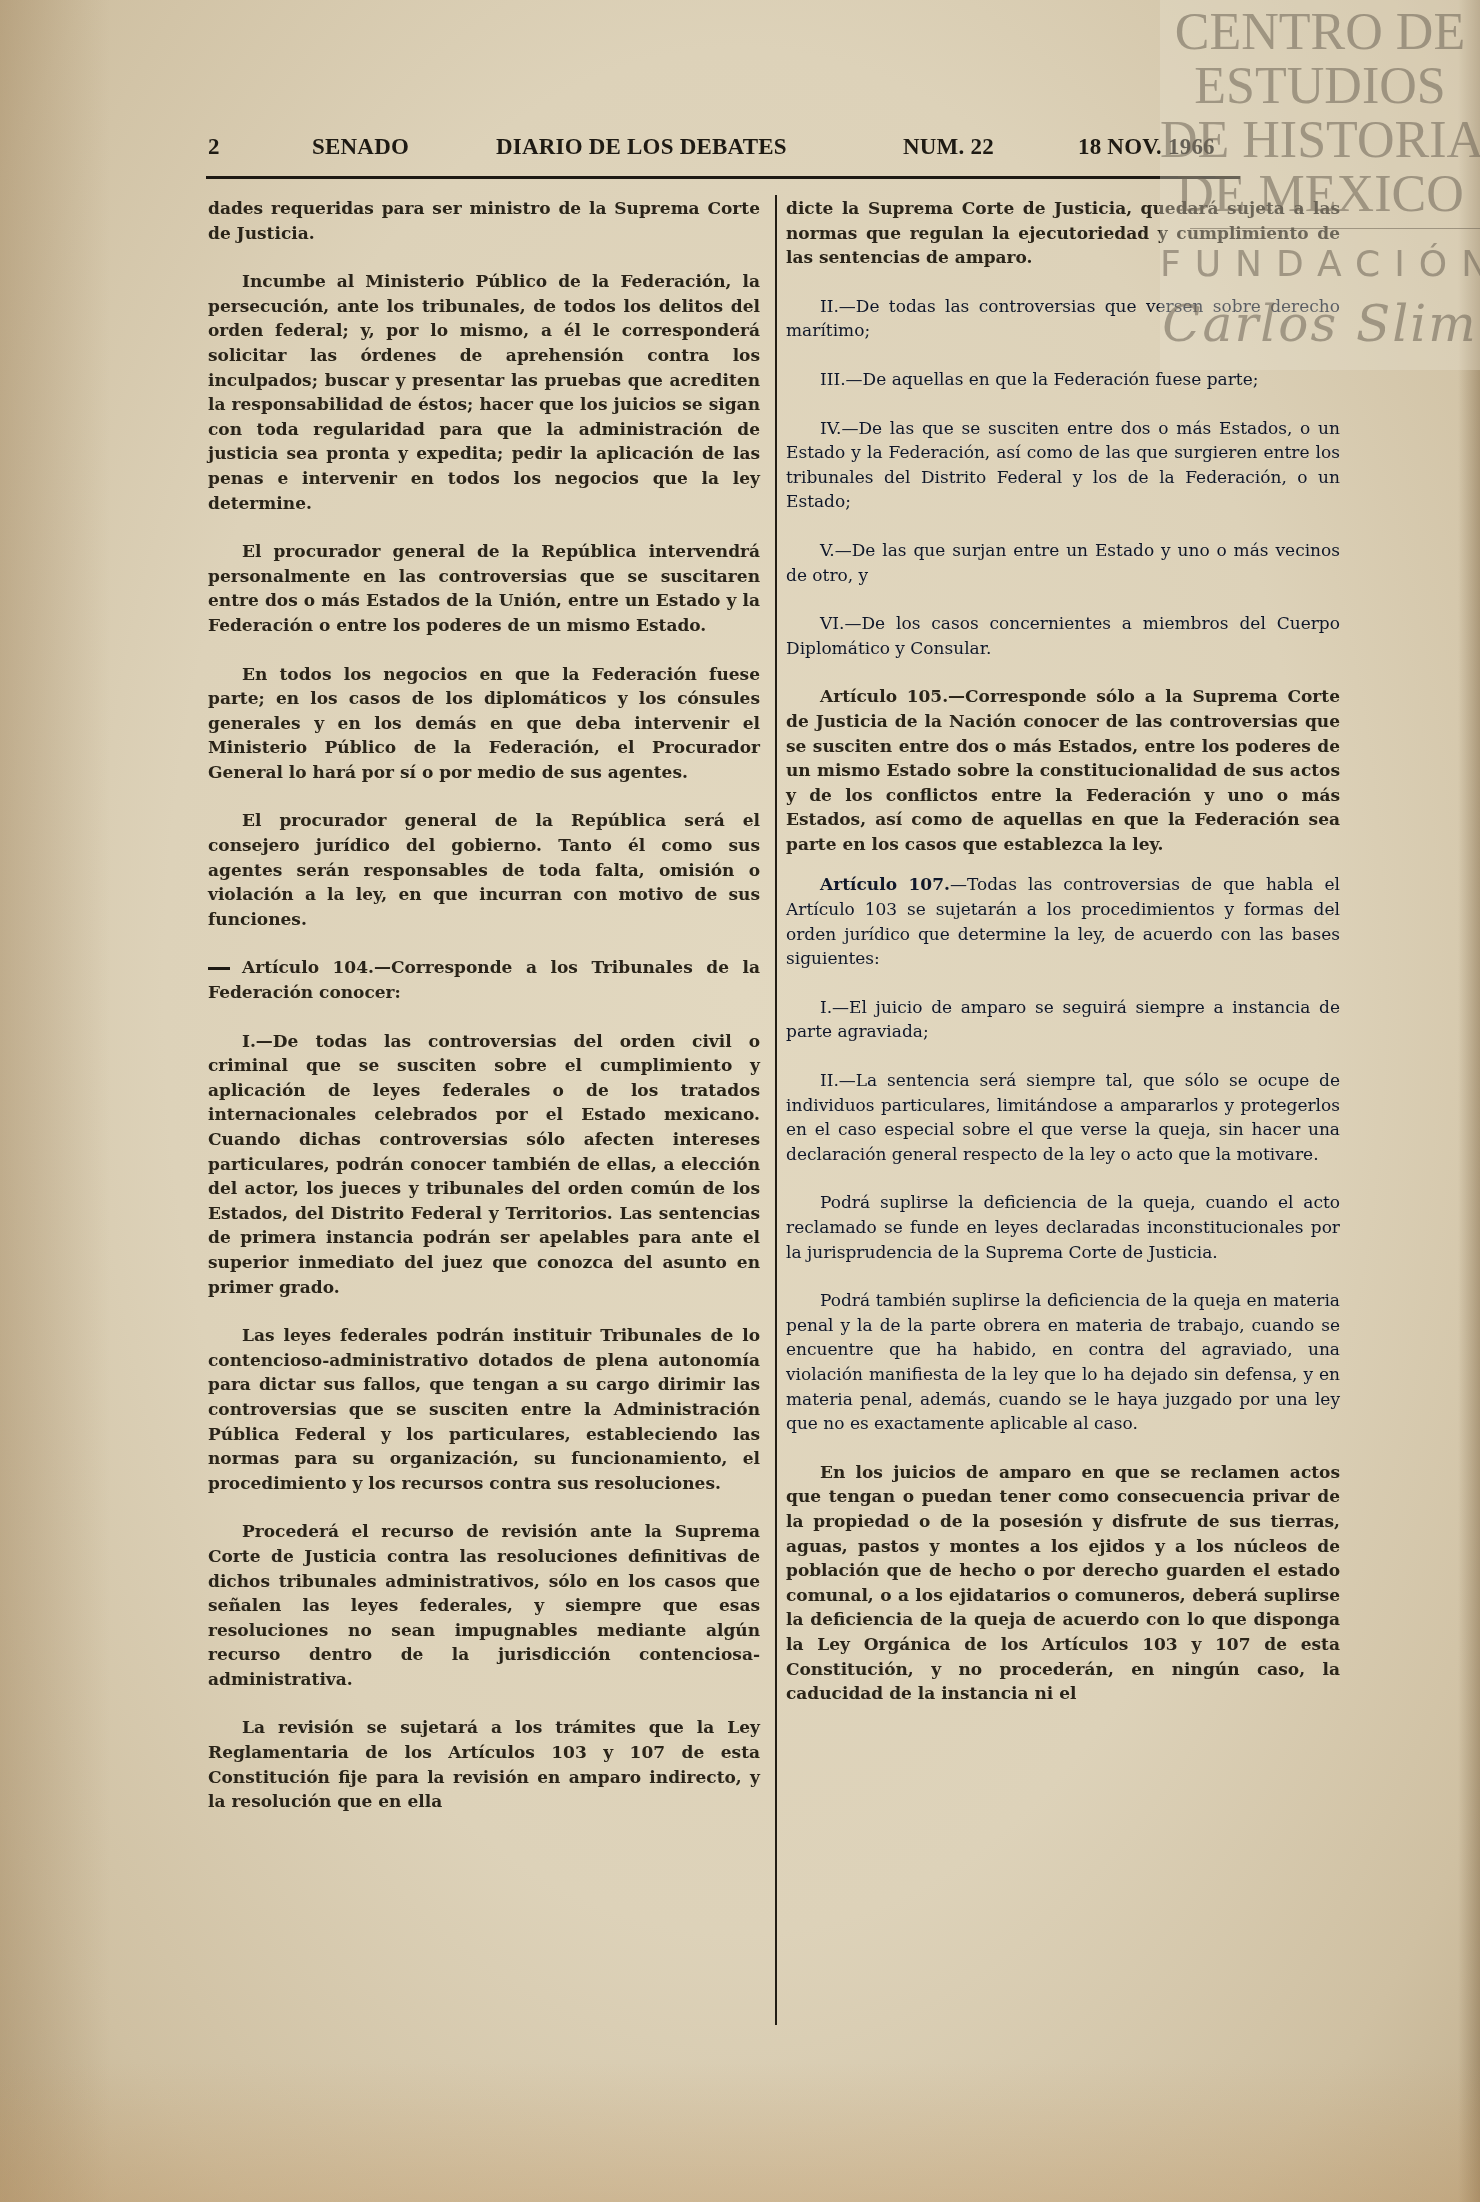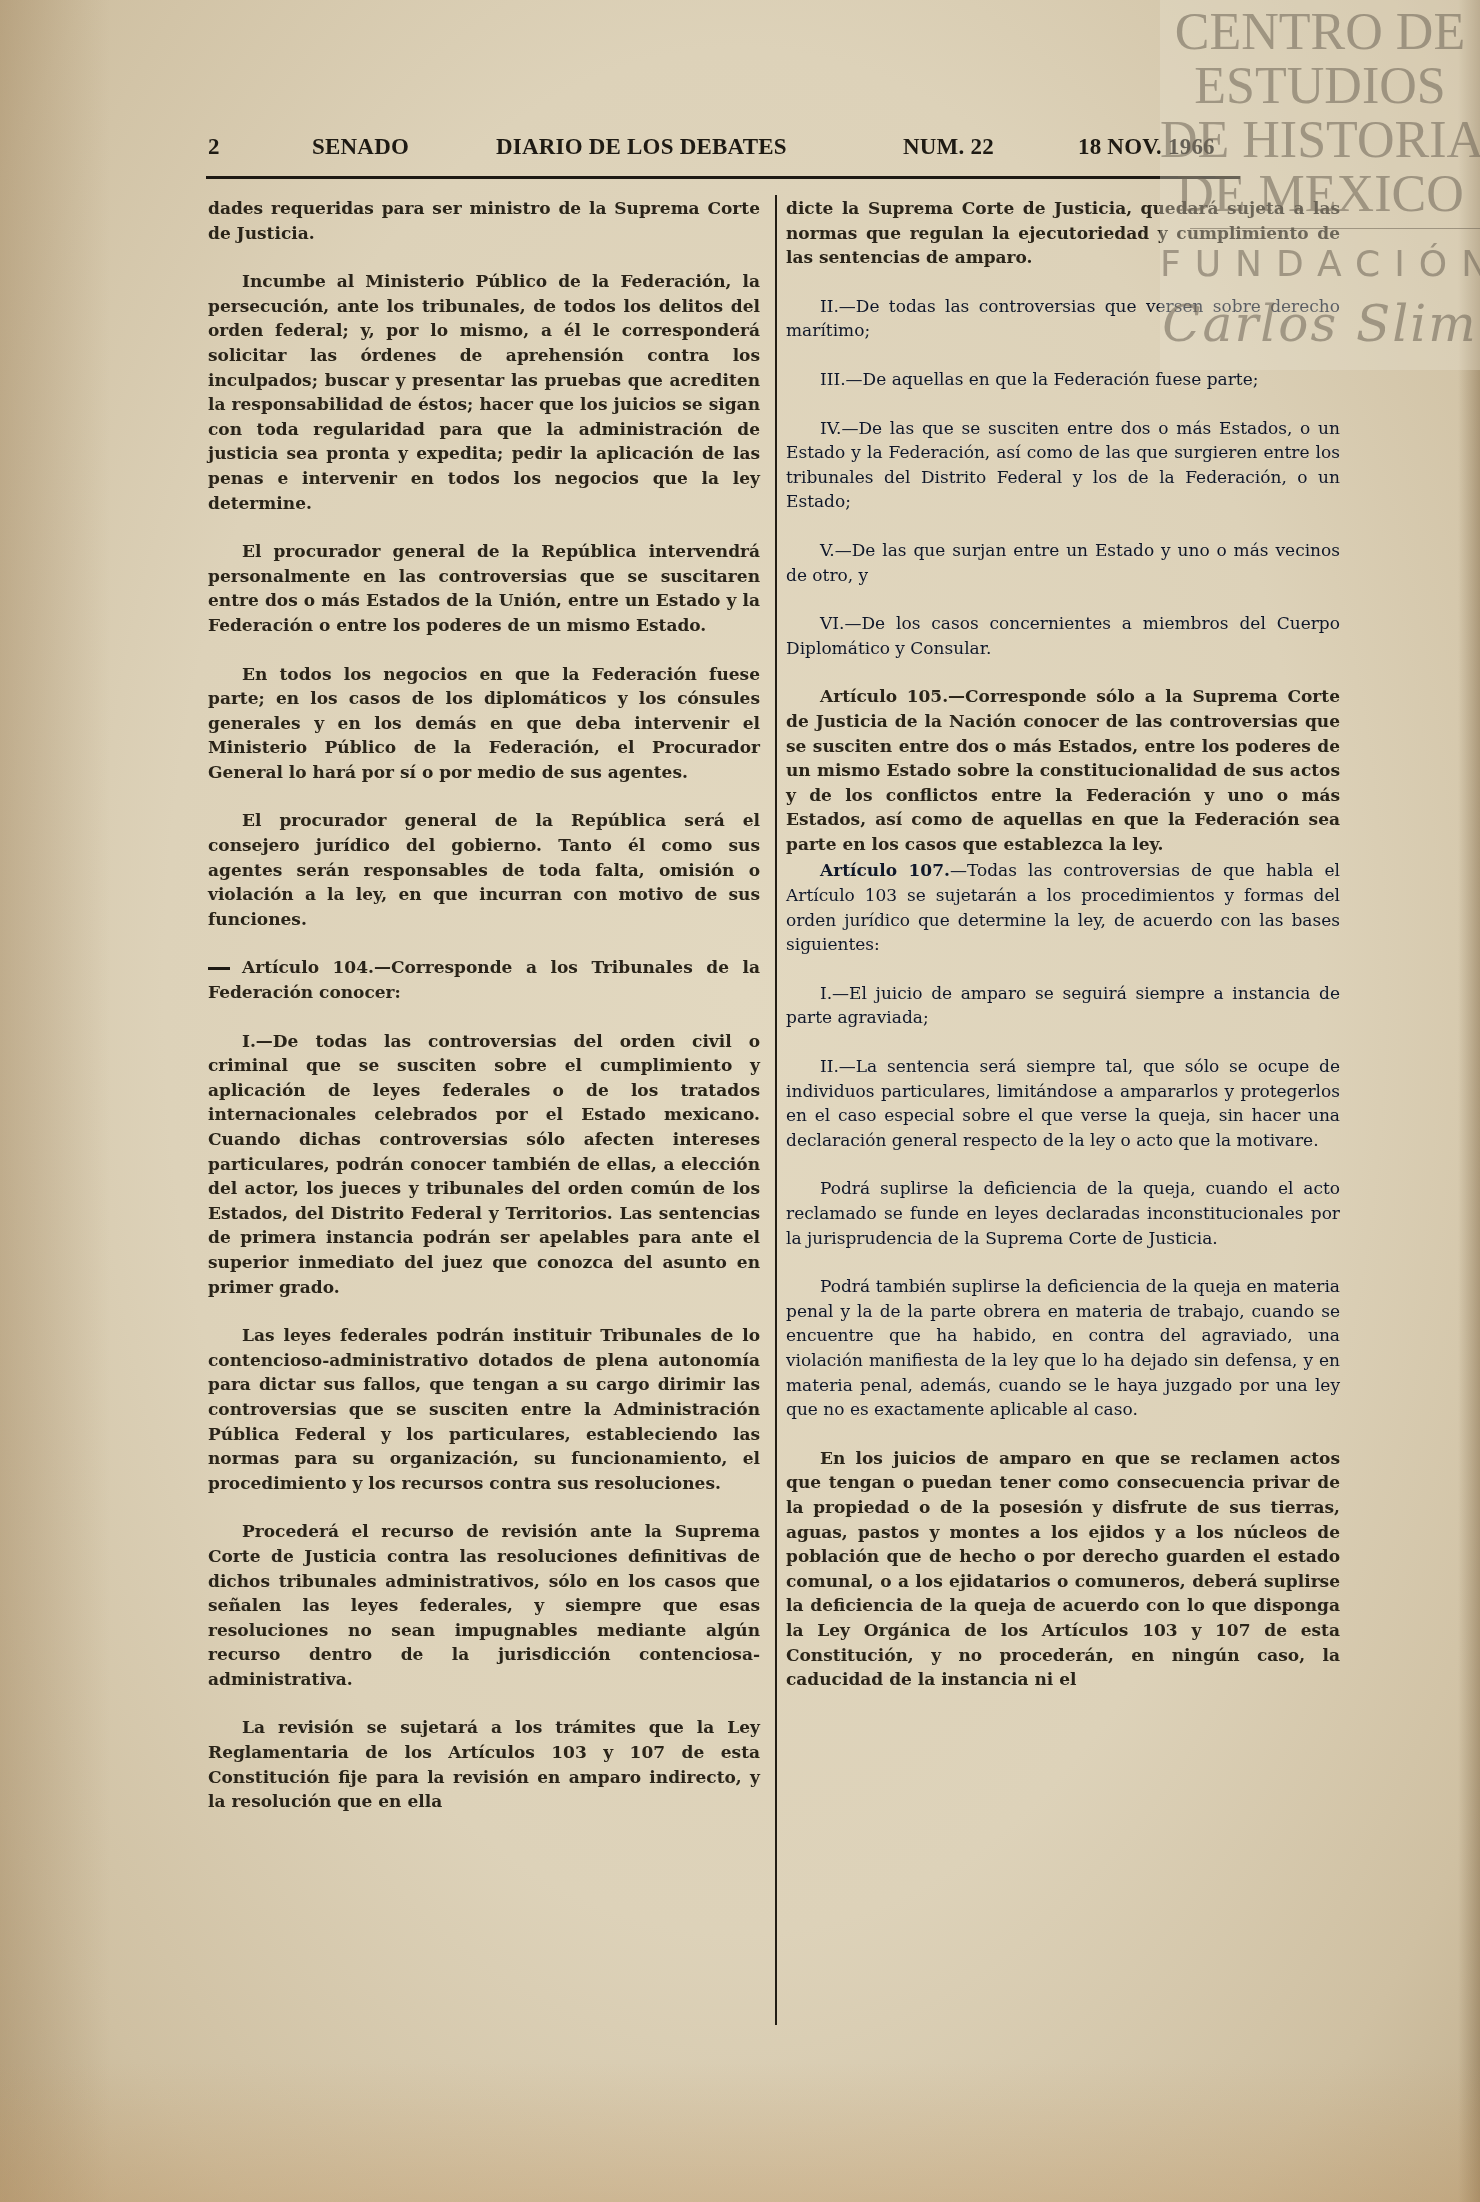--- a/index.html
+++ b/index.html
@@ -49,21 +49,21 @@
       font-size: 17px; line-height: 24.6px; text-align: justify;
       hyphens: manual;
     }
     .col-left { left: 208px; }
     .col-right { left: 786px; width: 554px; }
     .para { margin: 0 0 24px 0; text-indent: 34px; }
     .para.noindent { text-indent: 0; }
     .bold { font-weight: bold; }
     .light { font-weight: normal; color: #0f172a; }
     .art-num { font-weight: bold; }
-    .tight { margin-bottom: 2px; }
+    .tight { margin-bottom: 16px; }
     .art-marker {
       display: inline-block; width: 22px; height: 0; border-top: 3px solid #1d1913;
       vertical-align: middle; margin-left: -34px; margin-right: 12px;
     }
     
     .watermark {
       position: absolute; left: 1160px; top: 0; width: 320px; height: 370px;
       background: rgba(232,226,210,0.35);
       font-family: "Liberation Serif", serif; color: rgba(110,100,85,0.55);
       text-align: center;

